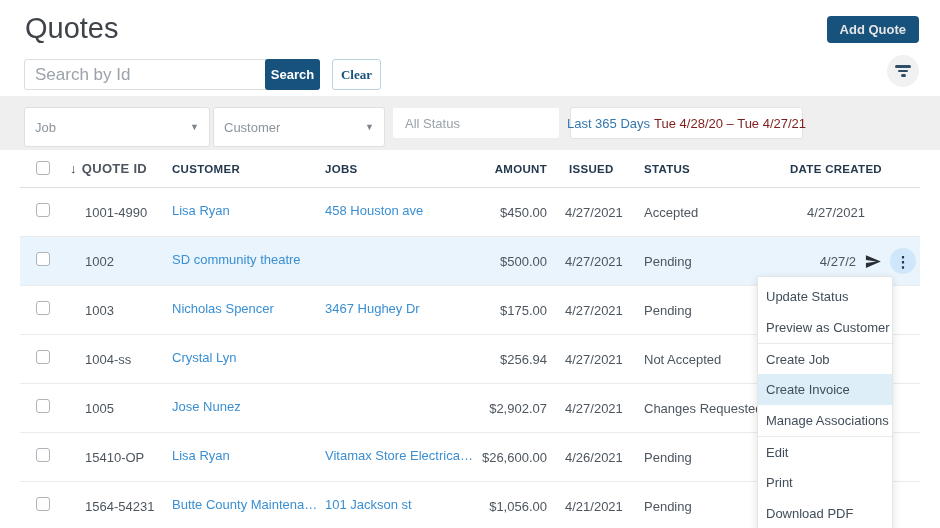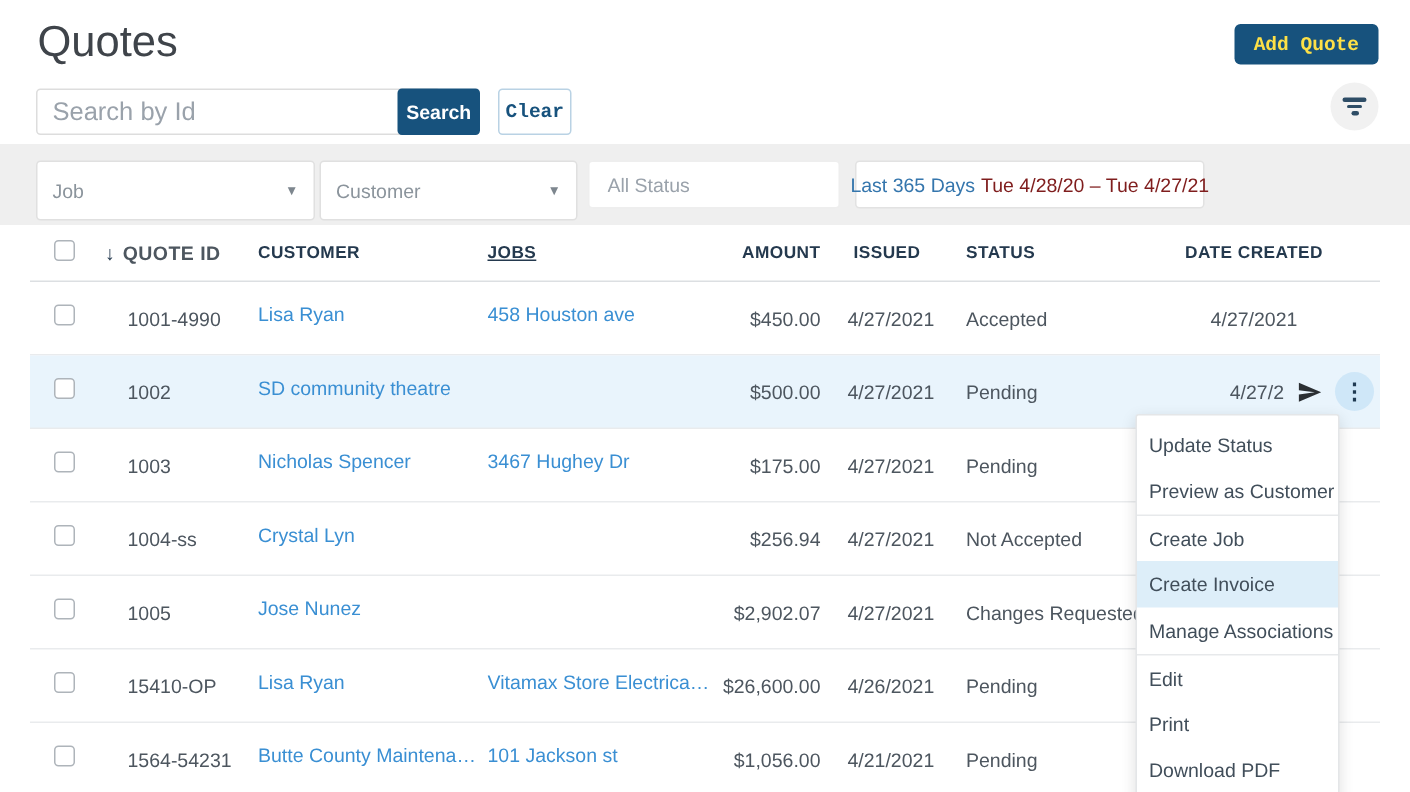--- a/index.html
+++ b/index.html
@@ -10,34 +10,34 @@
     --band:#efefef;
   }
   *{box-sizing:border-box;margin:0;padding:0;}
   html,body{width:940px;height:528px;overflow:hidden;background:#fff;
     font-family:"Liberation Sans",sans-serif;}
   .app{position:relative;width:940px;height:528px;overflow:hidden;background:#fff;}
 
   
   .page-title{position:absolute;left:25px;top:12px;font-size:29px;font-weight:400;color:#3f444a;}
   .add-quote{position:absolute;right:21px;top:16px;height:27px;padding:0 13px;
-    background:var(--primary);color:#fde047;font-size:13px;font-weight:bold;
-    border:none;border-radius:4px;cursor:pointer;font-family:Liberation Mono, monospace;text-align:center;}
+    background:var(--primary);color:#e5e5e5;font-size:13px;font-weight:bold;
+    border:none;border-radius:4px;cursor:pointer;font-family:Liberation Sans, sans-serif;text-align:center;}
 
   
   .search-input{position:absolute;left:24px;top:59px;width:270px;height:31px;
     border:1px solid #ddd;border-radius:3px;padding:0 10px;font-size:17px;color:#444;
     font-family:inherit;}
   .search-input::placeholder{color:#9aa2ab;}
   .btn-search{position:absolute;left:265px;top:59px;width:55px;height:31px;
     background:var(--primary);color:#fff;font-size:13px;font-weight:bold;
     border:none;border-radius:3px;cursor:pointer;font-family:inherit;}
   .btn-clear{position:absolute;left:332px;top:59px;width:49px;height:31px;
     background:#fff;color:var(--primary);font-size:13px;font-weight:bold;
-    border:1px solid #b9d2e4;border-radius:3px;cursor:pointer;font-family:Liberation Mono, monospace;}
+    border:1px solid #b9d2e4;border-radius:3px;cursor:pointer;font-family:Liberation Serif, serif;}
   .filter-fab{position:absolute;left:887px;top:55px;width:32px;height:32px;border-radius:50%;
     background:#f1f1f1;display:flex;flex-direction:column;align-items:center;justify-content:center;
     gap:2px;cursor:pointer;}
   .filter-fab .bar{background:#2e4d66;height:2.5px;border-radius:2px;}
   .filter-fab .b1{width:16px;}.filter-fab .b2{width:10px;}.filter-fab .b3{width:5px;}
 
   
   .band{position:absolute;left:0;top:96px;width:940px;height:54px;background:var(--band);}
   .select{position:absolute;top:11px;height:40px;background:#fff;border:1px solid #e0e0e0;
     border-radius:3px;display:flex;align-items:center;justify-content:space-between;
@@ -61,21 +61,21 @@
   .thead{height:38px;font-size:11.5px;font-weight:bold;color:#24394e;letter-spacing:.3px;
     border-bottom:1px solid #dcdfe2;}
   .trow.active{background:var(--row-highlight);}
   .c-check{padding-left:16px;}
   .checkbox{display:inline-block;width:14px;height:14px;border:1px solid #aeb4ba;
     border-radius:3px;background:#fff;cursor:pointer;}
   .c-quote{padding-left:15px;font-size:13px;color:#4d565f;}
   .thead .c-quote{padding-left:0;display:flex;align-items:center;gap:5px;}
   .sort-arrow{font-size:13px;color:#24394e;}
   .c-customer{padding-left:2px;}
-  .c-jobs{padding-left:0;text-decoration:underline;}
+  .c-jobs{padding-left:0;}
   .link{color:var(--link);font-size:13px;text-decoration:none;cursor:pointer;overflow:hidden;
     text-overflow:ellipsis;max-width:150px;display:inline-block;}
   .c-amount{text-align:right;padding-right:8px;font-size:13px;color:#4d565f;}
   .thead .c-amount{color:#24394e;font-size:11.5px;}
   .c-issued{padding-left:10px;font-size:13px;color:#4d565f;}
   .thead .c-issued{color:#24394e;font-size:11.5px;padding-left:14px;}
   .c-status{padding-left:4px;font-size:13px;color:#4d565f;}
   .thead .c-status{color:#24394e;font-size:11.5px;}
   .c-date{text-align:center;padding-right:18px;font-size:13px;color:#4d565f;}
   .thead .c-date{color:#24394e;font-size:11.5px;}

